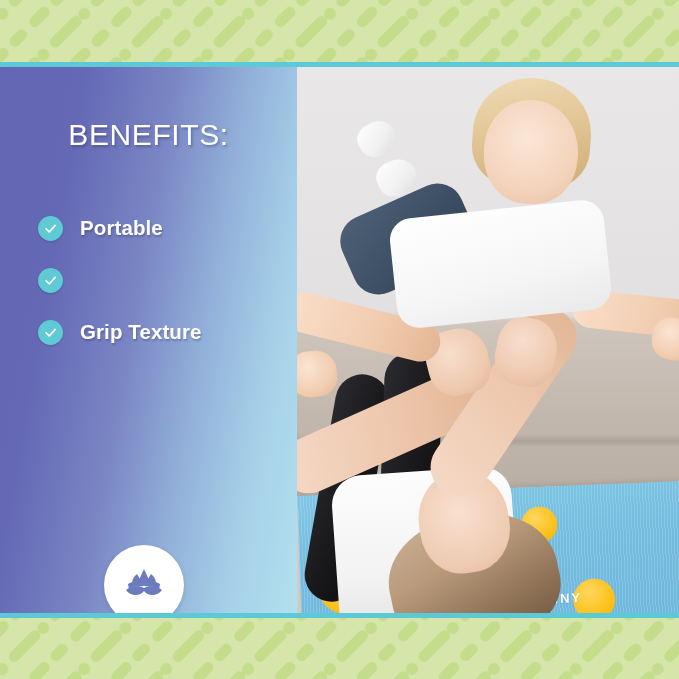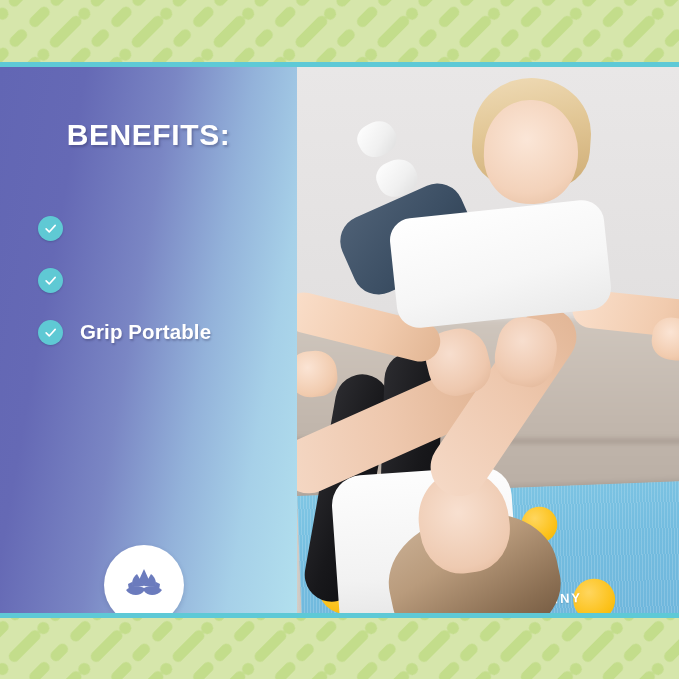--- a/index.html
+++ b/index.html
@@ -67,21 +67,21 @@
   }
 
   .panel-title {
     position: absolute;
     left: 0;
     top: 51px;
     width: 100%;
     text-align: center;
     color: #ffffff;
     font-size: 30px;
-    font-weight: bold;
+    font-weight: normal;
     letter-spacing: 0.6px;
     text-shadow: 1.5px 2px 2.5px rgba(40,40,80,0.35);
   }
 
   .benefit-list {
     position: absolute;
     left: 38px;
     top: 135px;
     width: 250px;
     list-style: none;
@@ -283,39 +283,40 @@
       <div class="panel-title">BENEFITS:</div>
 
       <ul class="benefit-list">
 
         <li class="benefit-item">
           <span class="check-badge">
             <svg width="15" height="15" viewBox="0 0 24 24">
               <path d="M5 12.5 L10 17.5 L19.5 7" fill="none" stroke="#ffffff" stroke-width="2.6" stroke-linecap="round" stroke-linejoin="round"></path>
             </svg>
           </span>
+          <span class="benefit-label">Portable</span>
         </li>
 
         <li class="benefit-item">
           <span class="check-badge">
             <svg width="15" height="15" viewBox="0 0 24 24">
               <path d="M5 12.5 L10 17.5 L19.5 7" fill="none" stroke="#ffffff" stroke-width="2.6" stroke-linecap="round" stroke-linejoin="round"></path>
             </svg>
           </span>
         </li>
 
 
 
         <li class="benefit-item">
           <span class="check-badge">
             <svg width="15" height="15" viewBox="0 0 24 24">
               <path d="M5 12.5 L10 17.5 L19.5 7" fill="none" stroke="#ffffff" stroke-width="2.6" stroke-linecap="round" stroke-linejoin="round"></path>
             </svg>
           </span>
-          <span class="benefit-label">Grip Portable</span>
+          <span class="benefit-label">Grip Texture</span>
         </li>
 
       </ul>
 
       <div class="brand-logo">
         <svg width="50" height="50" viewBox="0 0 100 100">
           <g fill="#6b7bbd">
 
             <path d="M50 18 L60 40 L50 52 L40 40 Z"></path>
 

